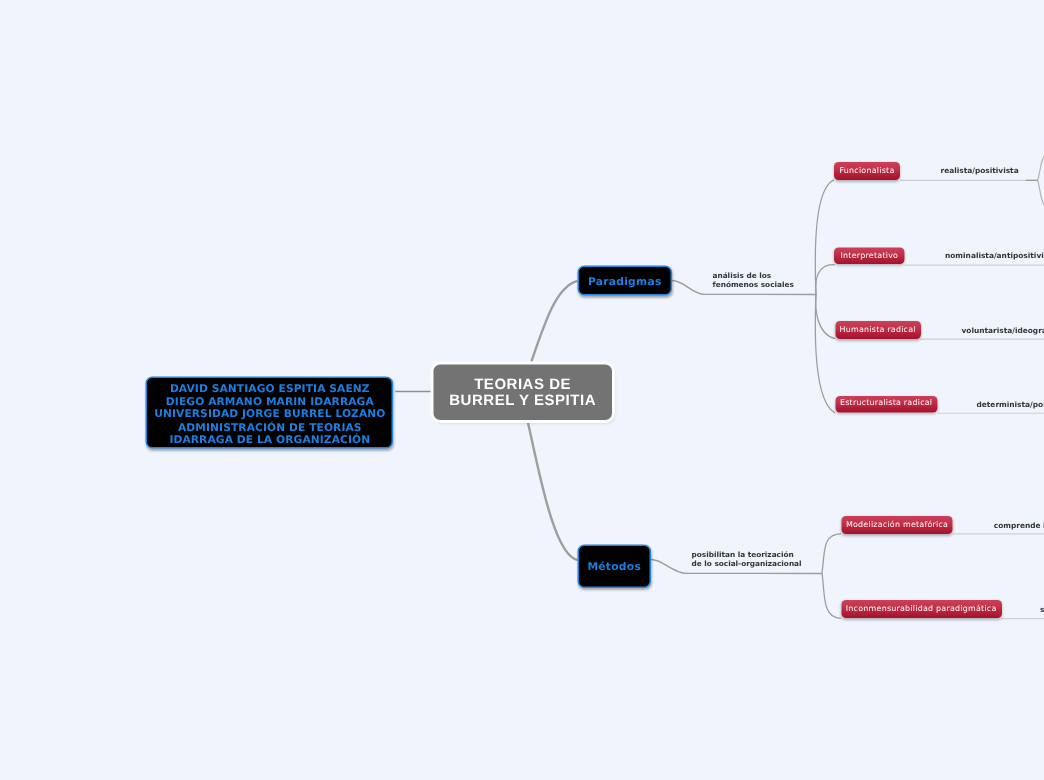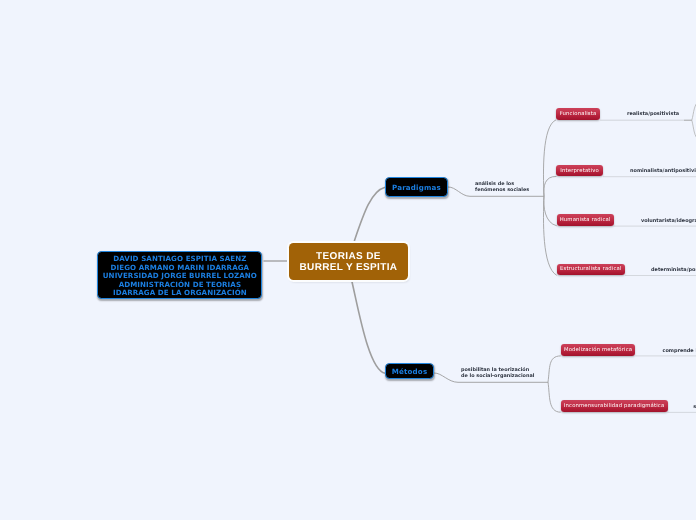--- a/index.html
+++ b/index.html
@@ -4,21 +4,21 @@
 <style>
   html,body{margin:0;padding:0;}
   body{width:696px;height:520px;overflow:hidden;background:#f0f4fd;
        font-family:"DejaVu Sans",sans-serif;
        -webkit-font-smoothing:antialiased;text-rendering:geometricPrecision;}
   #stage{position:relative;width:696px;height:520px;background:#f0f4fd;overflow:hidden;}
   svg.links{position:absolute;left:0;top:0;width:696px;height:520px;}
 
   
   .root-node{position:absolute;box-sizing:border-box;
-    background:#a16207;border-radius:4.5px;
+    background:#737373;border-radius:4.5px;
     display:flex;align-items:center;justify-content:center;
     box-shadow:0 0 0 2px #fcfdfe, 1px 1.5px 2.5px rgba(0,0,0,.16);
     z-index:5;}
   .root-node .label{color:#ffffff;font-weight:bold;font-size:10px;padding-top:2px;
     font-family:"Liberation Sans",sans-serif;
     line-height:11.2px;text-align:center;letter-spacing:.35px;white-space:nowrap;
     }
 
   
   .wbox{position:absolute;box-sizing:border-box;background:#000000;
@@ -93,21 +93,21 @@
   <div class="root-node" style="left:289.2px;top:242.5px;width:118.5px;height:37px;">
     <div class="label">
         <div>TEORIAS DE</div>
         <div>BURREL Y ESPITIA</div>
       </div>
   </div>
 
   <div class="wbox" style="left:385px;top:177px;width:63px;height:20px;">
     <div class="label" style="font-size:7.1px;letter-spacing:.2px;">Paradigmas</div>
   </div>
-  <div class="wbox" style="left:385px;top:363px;width:49px;height:16px;">
+  <div class="wbox" style="left:385px;top:363px;width:49px;height:29px;">
     <div class="label" style="font-size:7.1px;letter-spacing:.2px;">Métodos</div>
   </div>
 
   <div class="rbox" style="left:555.8px;top:108.2px;width:44.4px;height:11.7px;">
     <div class="label">Funcionalista</div>
   </div>
   <div class="rbox" style="left:556.2px;top:164.8px;width:46.8px;height:11.7px;">
     <div class="label">Interpretativo</div>
   </div>
   <div class="rbox" style="left:556.6px;top:214.1px;width:57px;height:11.7px;">

